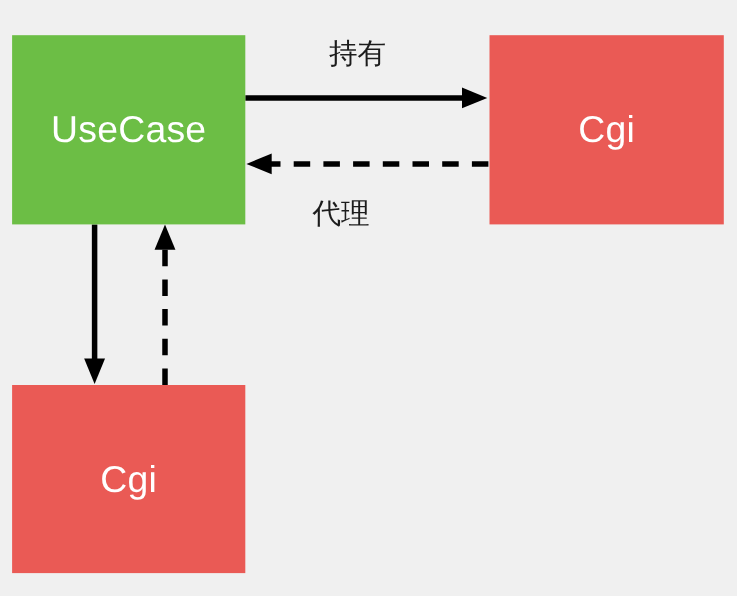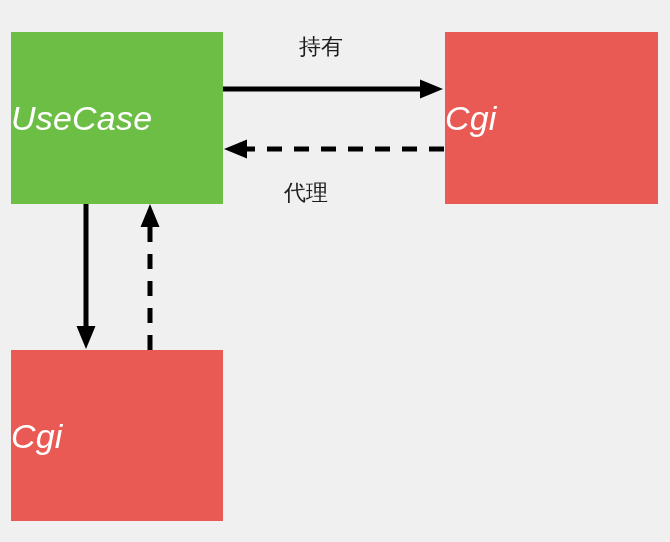--- a/index.html
+++ b/index.html
@@ -16,22 +16,22 @@
   #diagram-canvas {
     position: relative;
     width: 670px;
     height: 542px;
     background: #f0f0f0;
   }
   .node-box {
     position: absolute;
     display: flex;
     align-items: center;
+    justify-content: center;
     box-sizing: border-box;
-    font-style: italic;
   }
   .node-label {
     color: #ffffff;
     font-size: 34px;
     font-weight: 400;
     letter-spacing: 0.2px;
     line-height: 1;
     white-space: nowrap;
   }
   #node-usecase {
@@ -51,23 +51,24 @@
   #node-cgi-bottom {
     left: 11px;
     top: 350px;
     width: 212px;
     height: 171px;
     background: #ea5a55;
   }
   .edge-label {
     position: absolute;
     color: #1c1c1c;
-    font-size: 22px;
+    font-size: 26px;
     line-height: 1;
     white-space: nowrap;
+    font-family: Liberation Serif, serif;
   }
   #edge-label-hold {
     left: 299px;
     top: 36px;
   }
   #edge-label-proxy {
     left: 284px;
     top: 182px;
   }
   #edges-layer {

